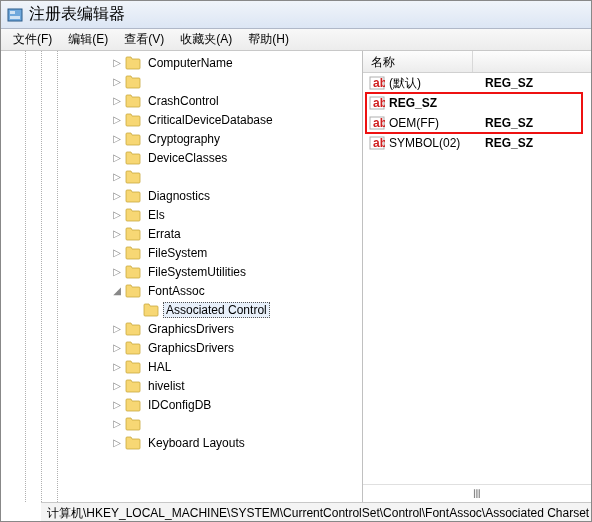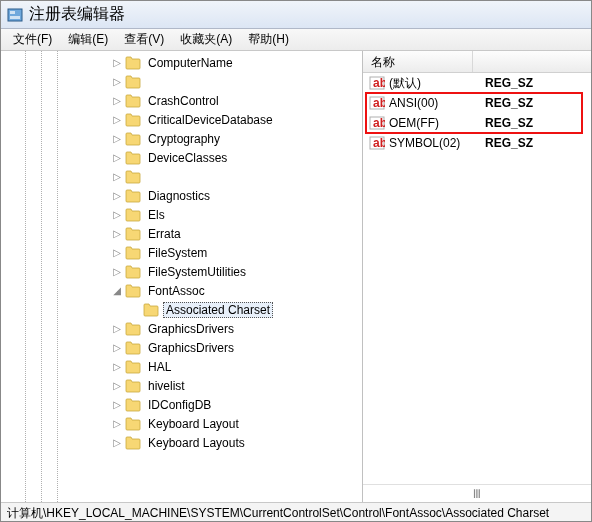--- a/index.html
+++ b/index.html
@@ -23,21 +23,21 @@
 .list-header { display: flex; height: 22px; background: linear-gradient(#fdfdfd, #ececec); border-bottom: 1px solid #d0d0d0; }
 .list-header div { padding: 3px 8px; border-right: 1px solid #d8d8d8; }
 .col-name { width: 110px; }
 .col-type { flex: 1; }
 .list-body { flex: 1; position: relative; }
 .list-row { display: flex; align-items: center; height: 20px; padding-left: 6px; }
 .list-row .val-icon { width: 16px; height: 16px; margin-right: 4px; flex-shrink: 0; }
 .list-row .name { width: 96px; }
 .list-row .type { flex: 1; font-weight: bold; }
 .highlight-box { position: absolute; border: 2px solid #e11; pointer-events: none; }
-.statusbar { height: 20px; border-top: 1px solid #c8c8c8; padding: 2px 6px; background: #f4f4f4; white-space: nowrap; overflow: hidden; }
+.statusbar { height: 20px; border-top: 1px solid #c8c8c8; padding: 2px 6px; background: #f4f4f4; white-space: nowrap; overflow: hidden; margin-left: 40px; }
 .list-footer { height: 18px; border-top: 1px solid #e0e0e0; display: flex; justify-content: center; align-items: center; gap: 30px; color: #888; font-size: 10px; }
 </style>
 </head>
 <body>
 
 <div class="titlebar">
   <svg class="app-icon" viewBox="0 0 16 16">
       <rect x="1" y="2" width="14" height="12" fill="#6fa8dc" stroke="#2a5a8a"></rect>
       <rect x="3" y="4" width="5" height="3" fill="#cfe2f3"></rect>
       <rect x="3" y="9" width="10" height="3" fill="#cfe2f3"></rect>
@@ -160,21 +160,21 @@
             <path d="M1 3 L1 12 Q1 13 2 13 L14 13 Q15 13 15 12 L15 4 Q15 3 14 3 L7 3 L6 1 L2 1 Q1 1 1 2 Z" fill="#f7d774" stroke="#c9a83e" stroke-width="0.8"></path>
           </svg>
           <span class="tree-label">FontAssoc</span>
         </div>
         <div class="tree-row">
           <span class="guide" style="width:128px"></span>
           <span class="tree-expand"></span>
           <svg class="folder-icon" viewBox="0 0 16 14">
             <path d="M1 3 L1 12 Q1 13 2 13 L14 13 Q15 13 15 12 L15 4 Q15 3 14 3 L7 3 L6 1 L2 1 Q1 1 1 2 Z" fill="#f7d774" stroke="#c9a83e" stroke-width="0.8"></path>
           </svg>
-          <span class="tree-label selected">Associated Charset</span>
+          <span class="tree-label selected">Associated Control</span>
         </div>
         <div class="tree-row">
           <span class="guide" style="width:110px"></span>
           <span class="tree-expand">▷</span>
           <svg class="folder-icon" viewBox="0 0 16 14">
             <path d="M1 3 L1 12 Q1 13 2 13 L14 13 Q15 13 15 12 L15 4 Q15 3 14 3 L7 3 L6 1 L2 1 Q1 1 1 2 Z" fill="#f7d774" stroke="#c9a83e" stroke-width="0.8"></path>
           </svg>
           <span class="tree-label">GraphicsDrivers</span>
         </div>
         <div class="tree-row">
@@ -208,21 +208,20 @@
             <path d="M1 3 L1 12 Q1 13 2 13 L14 13 Q15 13 15 12 L15 4 Q15 3 14 3 L7 3 L6 1 L2 1 Q1 1 1 2 Z" fill="#f7d774" stroke="#c9a83e" stroke-width="0.8"></path>
           </svg>
           <span class="tree-label">IDConfigDB</span>
         </div>
         <div class="tree-row">
           <span class="guide" style="width:110px"></span>
           <span class="tree-expand">▷</span>
           <svg class="folder-icon" viewBox="0 0 16 14">
             <path d="M1 3 L1 12 Q1 13 2 13 L14 13 Q15 13 15 12 L15 4 Q15 3 14 3 L7 3 L6 1 L2 1 Q1 1 1 2 Z" fill="#f7d774" stroke="#c9a83e" stroke-width="0.8"></path>
           </svg>
-          <span class="tree-label">Keyboard Layout</span>
         </div>
         <div class="tree-row">
           <span class="guide" style="width:110px"></span>
           <span class="tree-expand">▷</span>
           <svg class="folder-icon" viewBox="0 0 16 14">
             <path d="M1 3 L1 12 Q1 13 2 13 L14 13 Q15 13 15 12 L15 4 Q15 3 14 3 L7 3 L6 1 L2 1 Q1 1 1 2 Z" fill="#f7d774" stroke="#c9a83e" stroke-width="0.8"></path>
           </svg>
           <span class="tree-label">Keyboard Layouts</span>
         </div>
       </div>
@@ -239,21 +238,20 @@
             <text x="4" y="12" font-size="8" fill="#d02020" font-weight="bold">ab</text>
           </svg>
           <span class="name">(默认)</span>
           <span class="type">REG_SZ</span>
         </div>
         <div class="list-row">
           <svg class="val-icon" viewBox="0 0 16 16">
             <rect x="1" y="2" width="14" height="12" fill="#fff" stroke="#b0b0b0"></rect>
             <text x="4" y="12" font-size="8" fill="#d02020" font-weight="bold">ab</text>
           </svg>
-          <span class="name">ANSI(00)</span>
           <span class="type">REG_SZ</span>
         </div>
         <div class="list-row">
           <svg class="val-icon" viewBox="0 0 16 16">
             <rect x="1" y="2" width="14" height="12" fill="#fff" stroke="#b0b0b0"></rect>
             <text x="4" y="12" font-size="8" fill="#d02020" font-weight="bold">ab</text>
           </svg>
           <span class="name">OEM(FF)</span>
           <span class="type">REG_SZ</span>
         </div>

